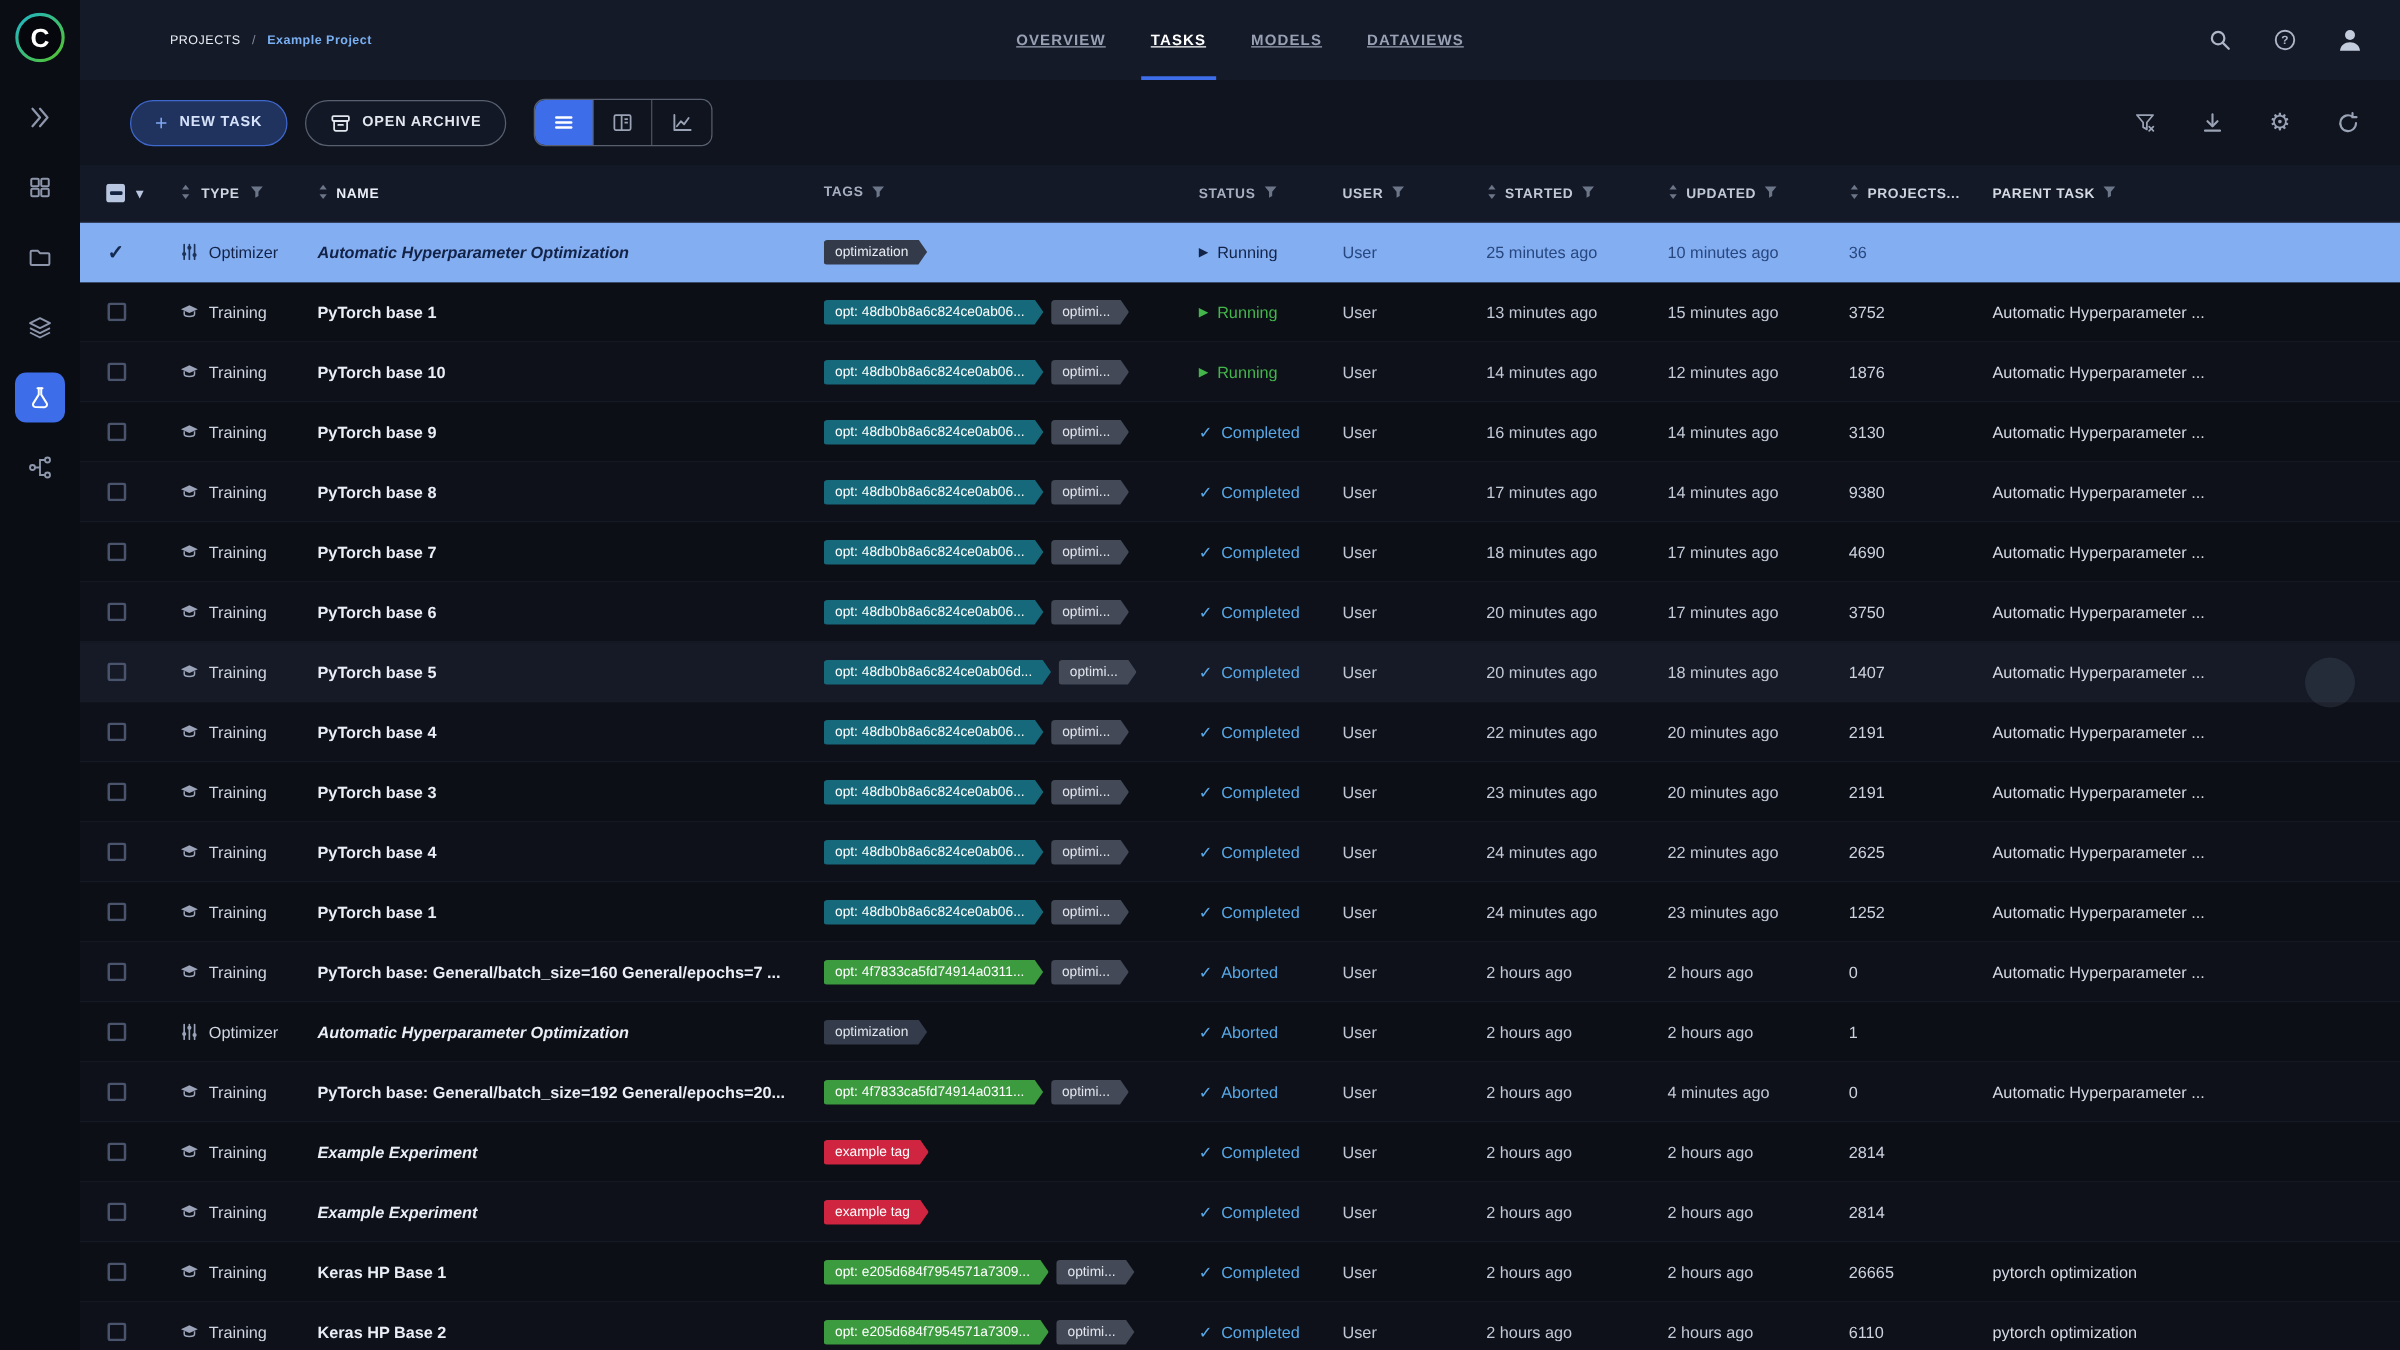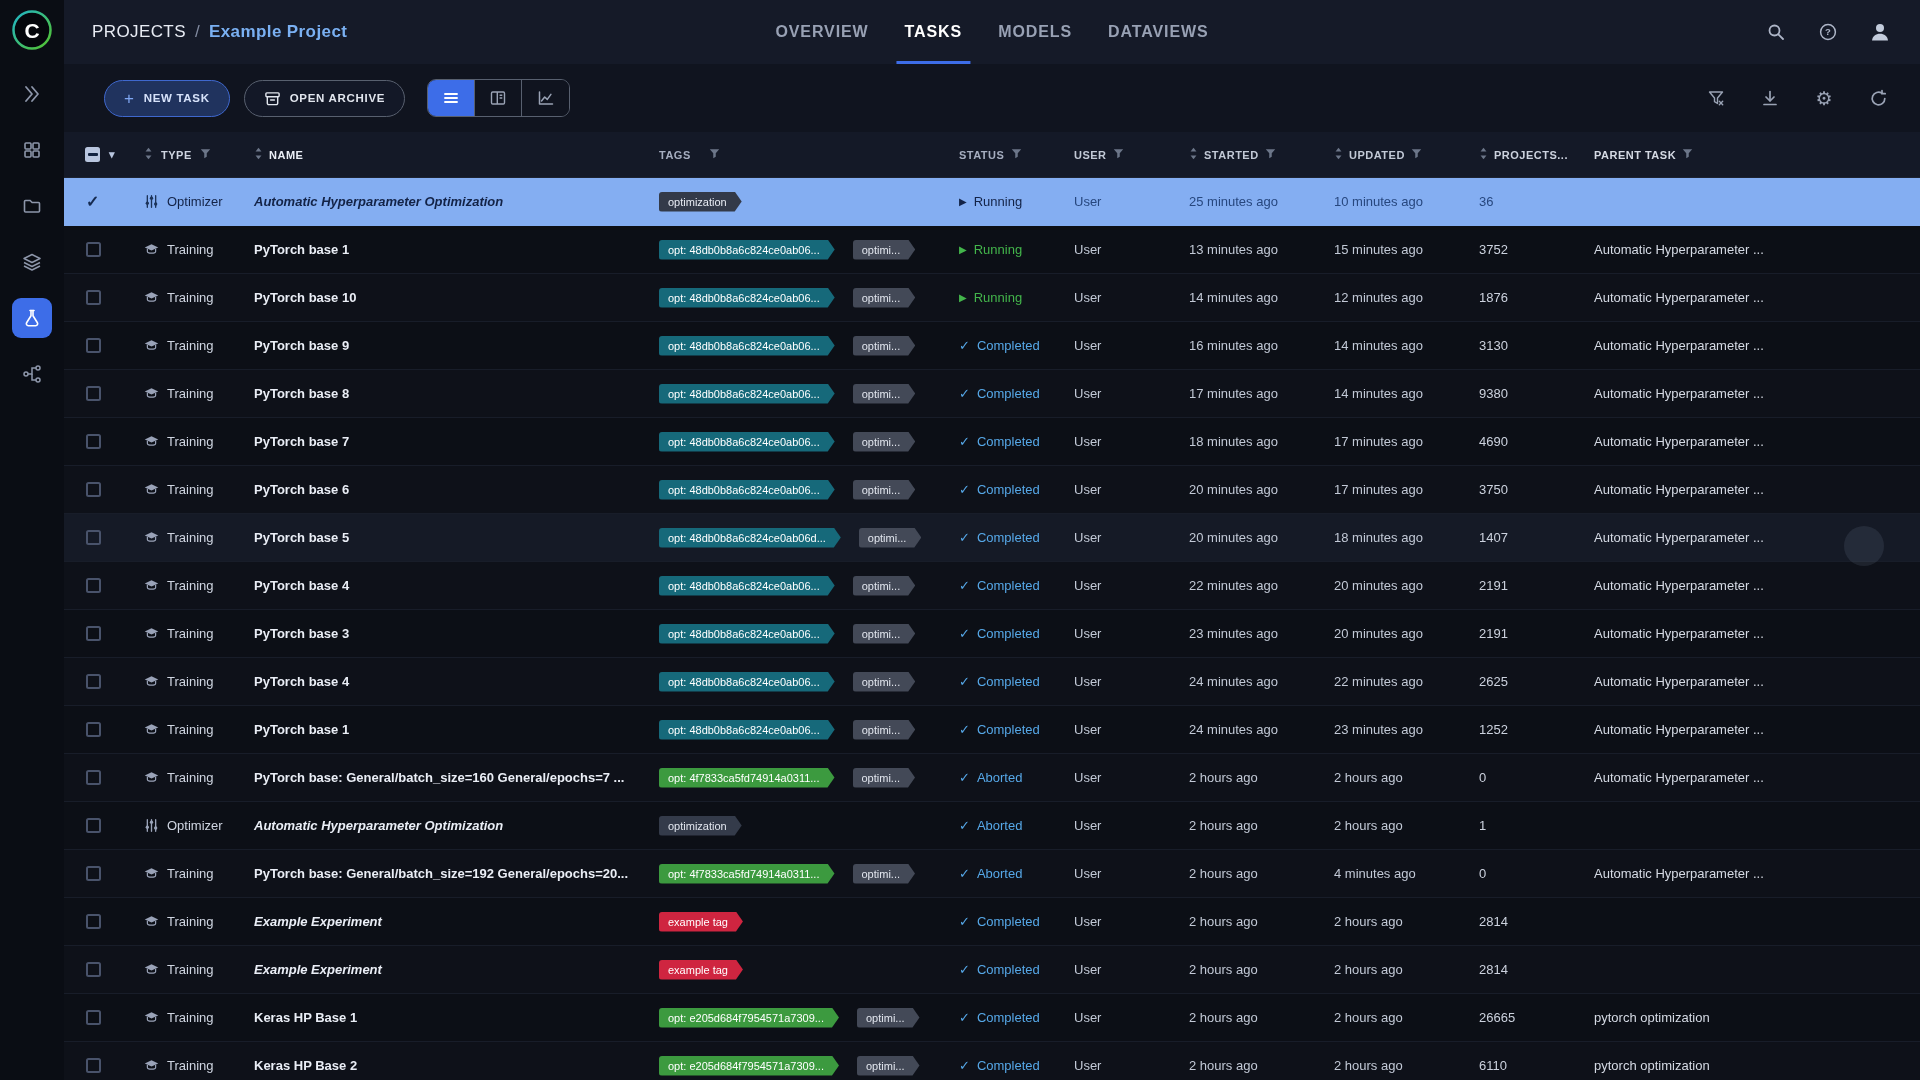--- a/index.html
+++ b/index.html
@@ -12,26 +12,26 @@
   .sidebar { width:64px; flex-shrink:0; background:#0a0d14; display:flex; flex-direction:column; align-items:center; padding-top:10px; }
   .logo { width:40px; height:40px; margin-bottom:16px; cursor:pointer; }
   .nav-item { width:40px; height:40px; margin:8px 0; display:flex; align-items:center; justify-content:center; border-radius:9px; color:#8d96aa; cursor:pointer; }
   .nav-item.active { background:var(--accent,#3d6de8); color:#fff; }
   .nav-item svg { width:20px; height:20px; }
 
   
   .main { flex:1; min-width:0; display:flex; flex-direction:column; }
 
   .topbar { height:64px; flex-shrink:0; background:#151a28; display:flex; align-items:center; padding:0 28px; position:relative; }
-  .breadcrumb { display:flex; align-items:flex-start; gap:9px; font-size:17px; letter-spacing:.4px; }
+  .breadcrumb { display:flex; align-items:flex-start; gap:9px; font-size:10px; letter-spacing:.4px;margin-left:44px; }
   .breadcrumb .root { color:#e8ecf4; cursor:pointer; }
   .breadcrumb .sep { color:#828ba0; }
   .breadcrumb .current { color:#7ab0f2; font-weight:700; cursor:pointer; }
   .tabs { position:absolute; left:50%; transform:translateX(-50%); top:0; height:100%; display:flex; gap:36px; }
-  .tab { height:100%; display:flex; align-items:center; position:relative; font-size:16px; font-weight:700; letter-spacing:.9px; color:#98a1b4; cursor:pointer; }
+  .tab { height:100%; display:flex; align-items:center; position:relative; font-size:12px; font-weight:700; letter-spacing:.9px; color:#98a1b4; cursor:pointer;text-decoration:underline; }
   .tab.active { color:#ffffff; }
   .tab.active::after { content:""; position:absolute; left:-8px; right:-8px; bottom:0; height:3px; background:var(--accent,#3d6de8); }
   .topbar-actions { margin-left:auto; display:flex; align-items:center; gap:28px; color:#aeb6c8; }
   .icon-btn { width:24px; height:24px; display:flex; align-items:center; justify-content:center; cursor:pointer; }
 
   
   .toolbar { height:68px; flex-shrink:0; background:#10141f; display:flex; align-items:center; gap:14px; padding:0 30px 0 40px; }
   .btn { display:flex; align-items:center; gap:9px; height:37px; padding:0 19px; border-radius:19px; font-size:11.5px; font-weight:700; letter-spacing:.7px; cursor:pointer; font-family:inherit; border:1px solid transparent; }
   .btn-primary { background:#20335e; border-color:#3f68ce; color:#d6e2fa; }
   .btn-primary .plus { color:#7fa7f2; font-size:17px; font-weight:400; line-height:1; }
@@ -64,21 +64,21 @@
 
   .cell { padding:0 8px 0 14px; font-size:13px; white-space:nowrap; overflow:hidden; text-overflow:ellipsis; color:#c6cdd9; }
   .c-check { display:flex; align-items:center; padding-left:22px; }
   .cb { width:15px; height:15px; border:2px solid #49536b; border-radius:2.5px; display:inline-block; }
   .check-mark { color:#152a50; font-size:16px; font-weight:700; }
   .c-type { display:flex; align-items:center; gap:8px; color:#cfd5e1; }
   .type-icon { display:flex; color:#9aa3b8; }
   .type-icon svg { width:15px; height:15px; }
   .c-name { font-weight:700; color:#eaeef6; }
   .c-name.it { font-style:italic; }
-  .c-tags { display:flex; align-items:flex-end; gap:18px; overflow:hidden; }
+  .c-tags { display:flex; align-items:flex-start; gap:6px; overflow:hidden; }
   .chip { height:20px; display:inline-flex; align-items:center; padding:0 15px 0 9px; font-size:11px; color:#fff;
           clip-path:polygon(0 0, calc(100% - 7px) 0, 100% 50%, calc(100% - 7px) 100%, 0 100%);
           border-radius:3px 0 0 3px; white-space:nowrap; max-width:196px; overflow:hidden; flex-shrink:0; }
   .tag-teal { background:var(--tag-teal,#16697a); }
   .tag-green { background:var(--tag-green,#3c9a3f); }
   .tag-red { background:var(--tag-red,#cf2540); }
   .tag-gray { background:#434957; color:#e2e6ee; }
   .tag-slate { background:#343b4a; color:#e2e6ee; }
   .c-status { display:flex; align-items:center; gap:7px; overflow:hidden; }
   .st-icon { font-size:10px; }

